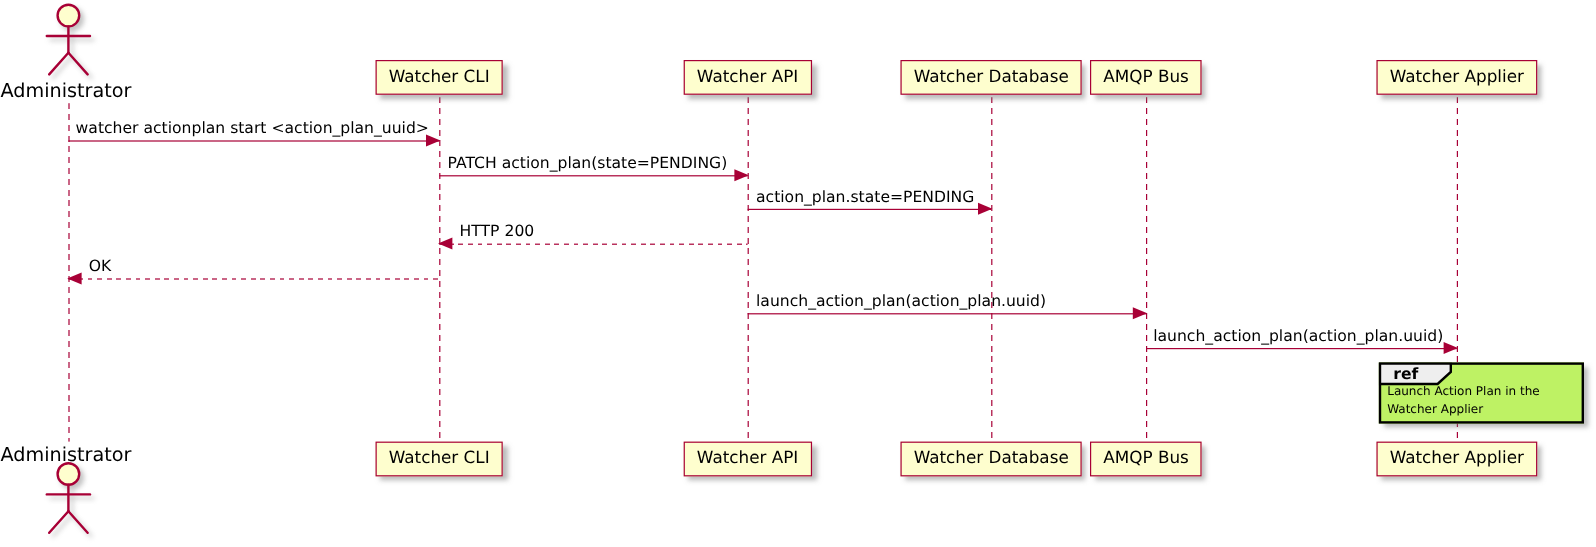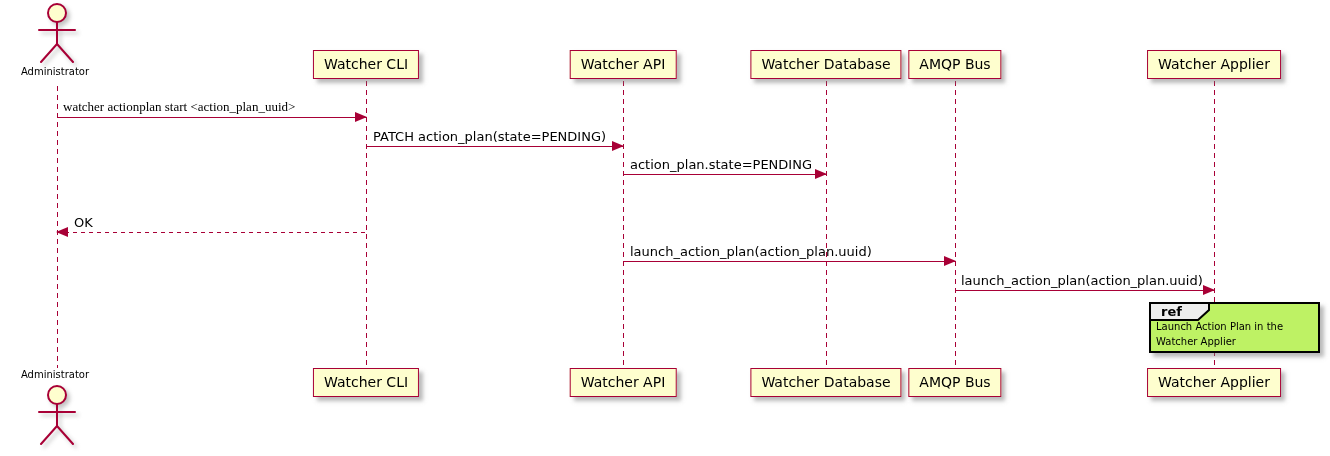--- a/index.html
+++ b/index.html
@@ -19,21 +19,21 @@
     background:var(--participant_fill); border:1.5px solid var(--accent);
     padding:5px 10px 6px 10px; font-size:14px; white-space:nowrap;
     box-shadow:4px 4px 4px rgba(120,120,120,0.5);
   }
   .actor { position:absolute; }
   .actor svg { display:block; filter:drop-shadow(3px 3px 2px rgba(120,120,120,0.45)); }
   .actor svg circle { fill:var(--participant_fill); stroke:var(--accent); stroke-width:2; }
   .actor svg line { stroke:var(--accent); stroke-width:2; stroke-linecap:round; }
   .actor-label {
     position:absolute; transform:translateX(-50%);
-    font-size:10px; white-space:nowrap;
+    font-size:16px; white-space:nowrap;
   }
   .msg { position:absolute; height:20px; }
   .msg .mlabel {
     position:absolute; bottom:3px; font-size:13px; white-space:nowrap;
   }
   .msg .line { position:absolute; left:0; bottom:0; width:100%; height:1px; }
   .msg .line.solid { background:var(--accent); }
   .msg .line.dashed {
     background-image:repeating-linear-gradient(90deg, var(--accent) 0 4px, transparent 4px 8px);
   }
@@ -56,33 +56,38 @@
 <div id="stage">
 
   <div class="lifeline" style="left:57px;  top:86px; height:282px;"></div>
   <div class="lifeline" style="left:366px; top:81px; height:287px;"></div>
   <div class="lifeline" style="left:623px; top:81px; height:287px;"></div>
   <div class="lifeline" style="left:826px; top:81px; height:287px;"></div>
   <div class="lifeline" style="left:955px; top:81px; height:287px;"></div>
   <div class="lifeline" style="left:1214px;top:81px; height:287px;"></div>
 
   <div class="msg" style="left:57px;  top:98px;  width:309px;">
-    <div class="mlabel" style="left:6px;font-family:Liberation Serif, serif;">watcher actionplan start &lt;action_plan_uuid&gt;</div>
+    <div class="mlabel" style="left:6px;">watcher actionplan start &lt;action_plan_uuid&gt;</div>
     <div class="line solid"></div>
     <span class="head right"></span>
   </div>
   <div class="msg" style="left:366px; top:127px; width:257px;">
     <div class="mlabel" style="left:7px;">PATCH action_plan(state=PENDING)</div>
     <div class="line solid"></div>
     <span class="head right"></span>
   </div>
   <div class="msg" style="left:623px; top:155px; width:203px;">
     <div class="mlabel" style="left:7px;">action_plan.state=PENDING</div>
     <div class="line solid"></div>
     <span class="head right"></span>
+  </div>
+  <div class="msg" style="left:366px; top:184px; width:257px;">
+    <div class="mlabel" style="left:17px;">HTTP 200</div>
+    <div class="line dashed"></div>
+    <span class="head left"></span>
   </div>
   <div class="msg" style="left:57px;  top:213px; width:309px;">
     <div class="mlabel" style="left:17px;">OK</div>
     <div class="line dashed"></div>
     <span class="head left"></span>
   </div>
   <div class="msg" style="left:623px; top:242px; width:332px;">
     <div class="mlabel" style="left:7px;">launch_action_plan(action_plan.uuid)</div>
     <div class="line solid"></div>
     <span class="head right"></span>

